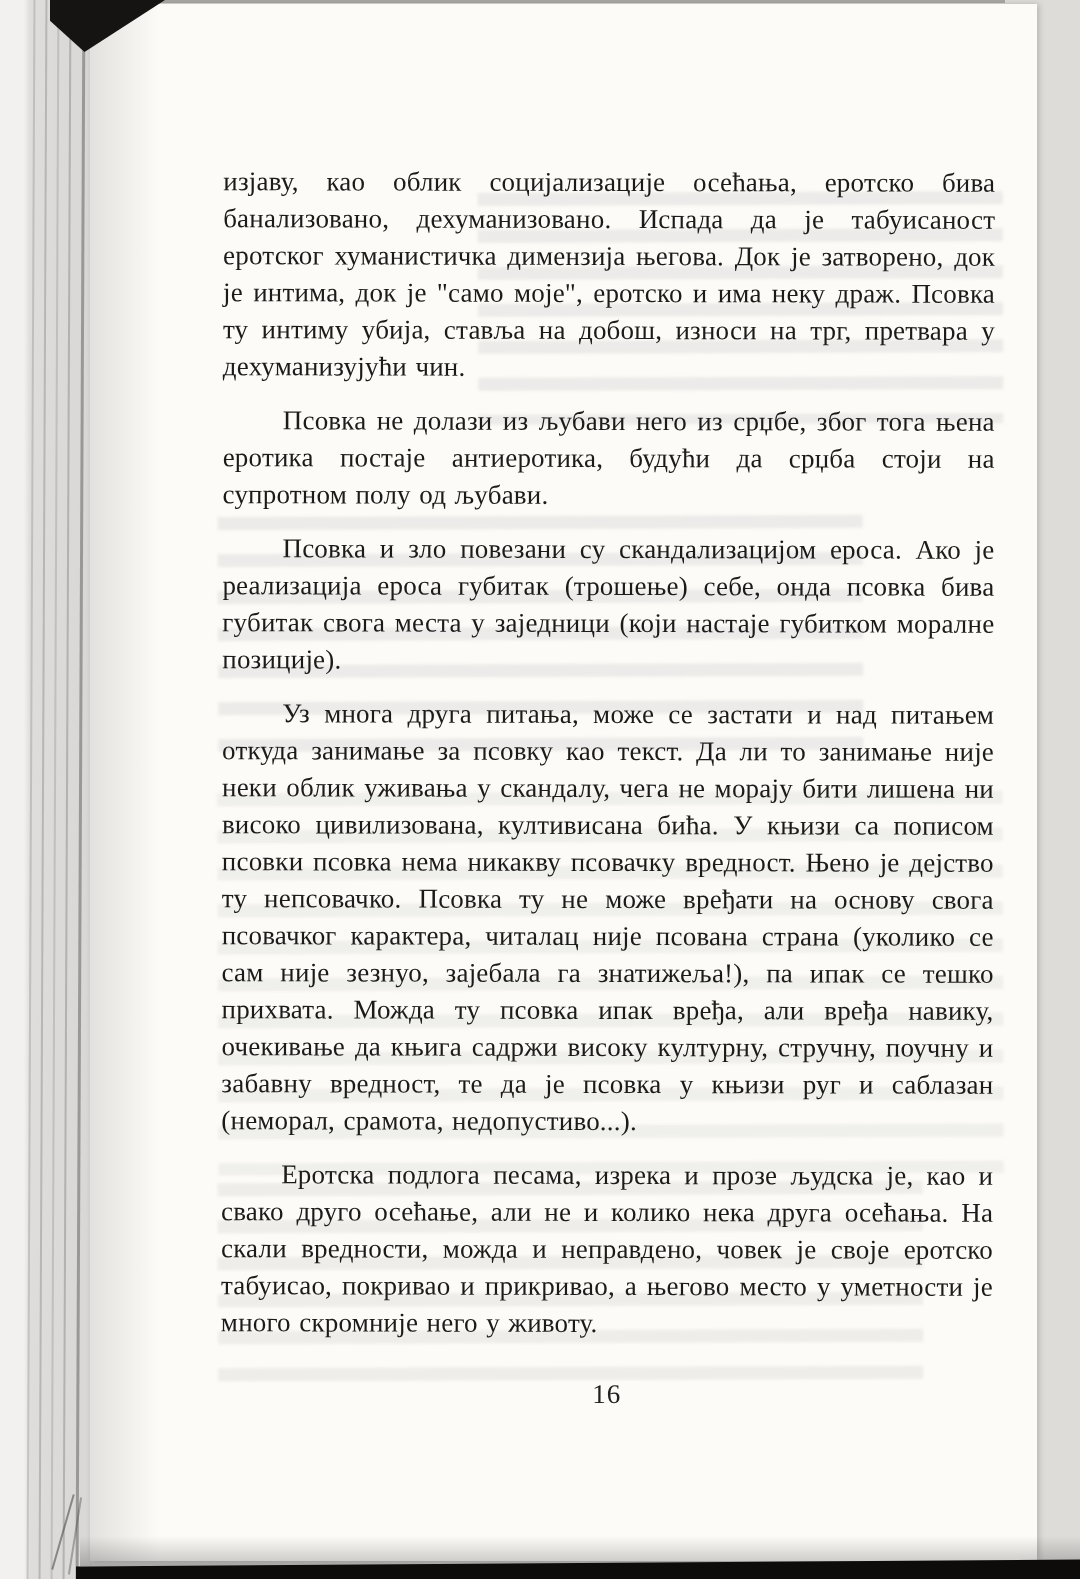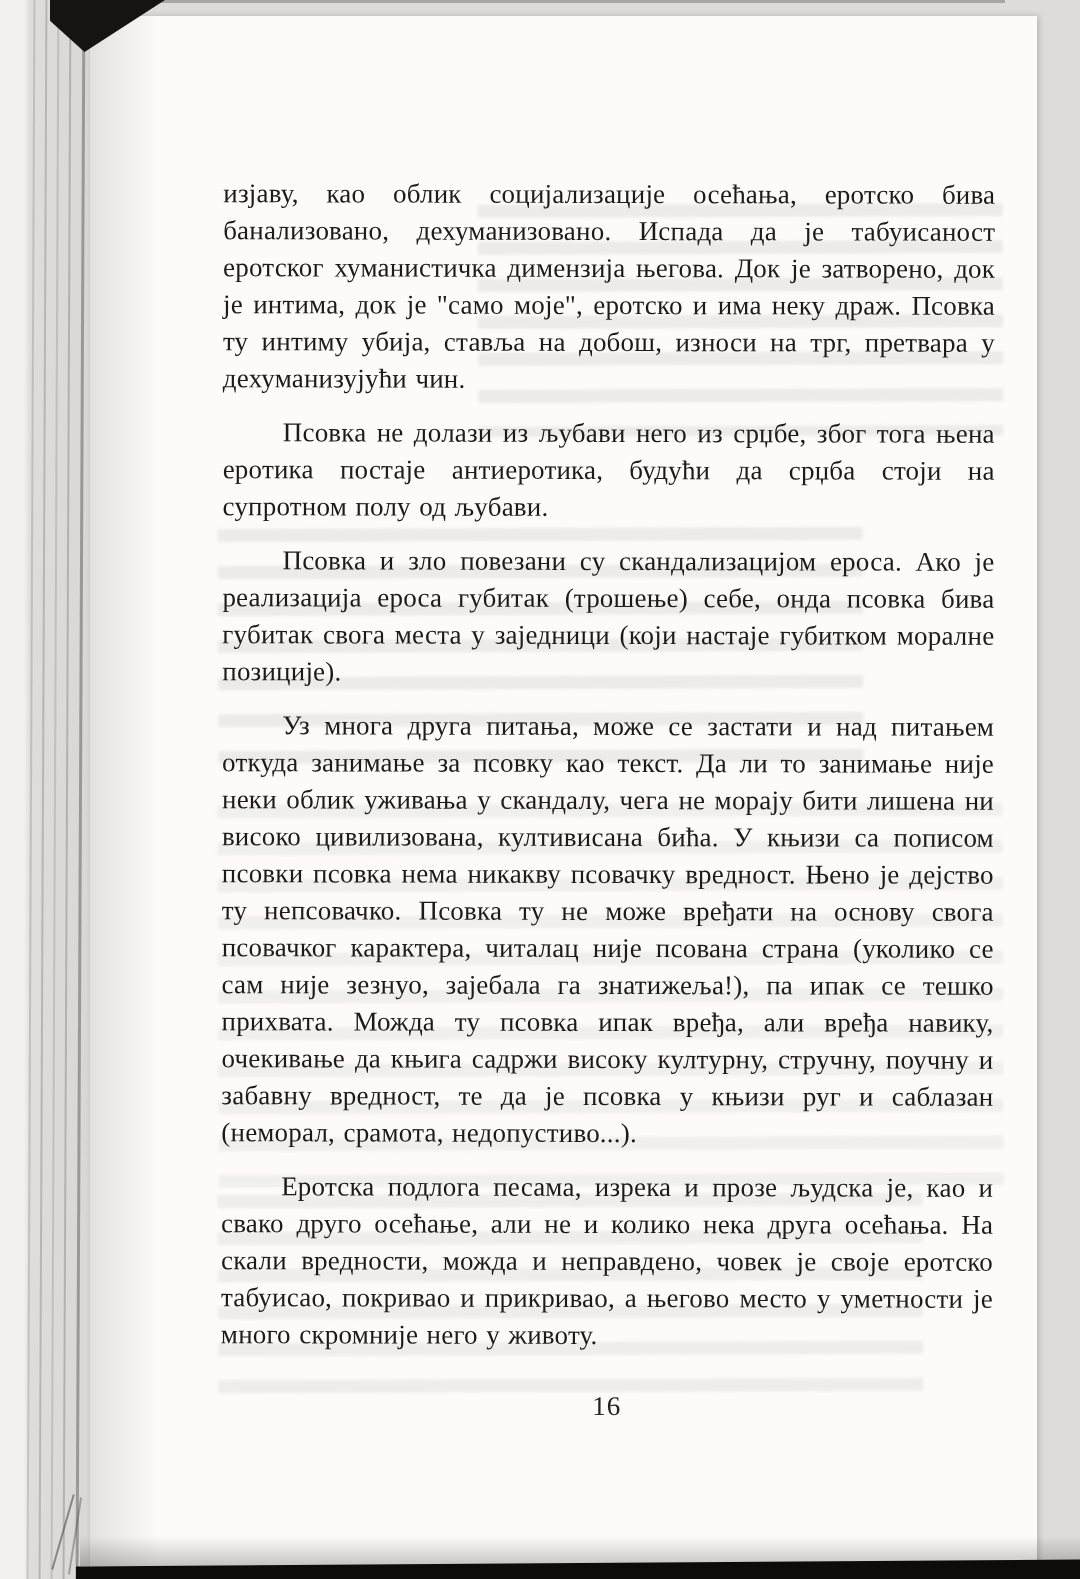--- a/index.html
+++ b/index.html
@@ -33,21 +33,21 @@
   }
   .edge-line.l1 { left: 30px; opacity: .55; }
   .edge-line.l2 { left: 42px; opacity: .7; }
   .edge-line.l3 { left: 54px; opacity: .5; }
   .edge-line.l4 { left: 66px; opacity: .75; }
   .edge-line.l5 { left: 79px; opacity: .9; width: 3px; background: rgba(90,88,84,0.55); }
 
   
   .page {
     position: absolute;
-    left: 90px; top: 16px;
+    left: 90px; top: 4px;
     width: 947px; height: 1557px;
     background: #fcfbf8;
     box-shadow: 2px 0 6px rgba(0,0,0,0.18);
   }
   .page::before { 
     content: "";
     position: absolute;
     left: 0; top: 0; bottom: 0;
     width: 70px;
     background: linear-gradient(to right, rgba(0,0,0,0.10), rgba(0,0,0,0));

